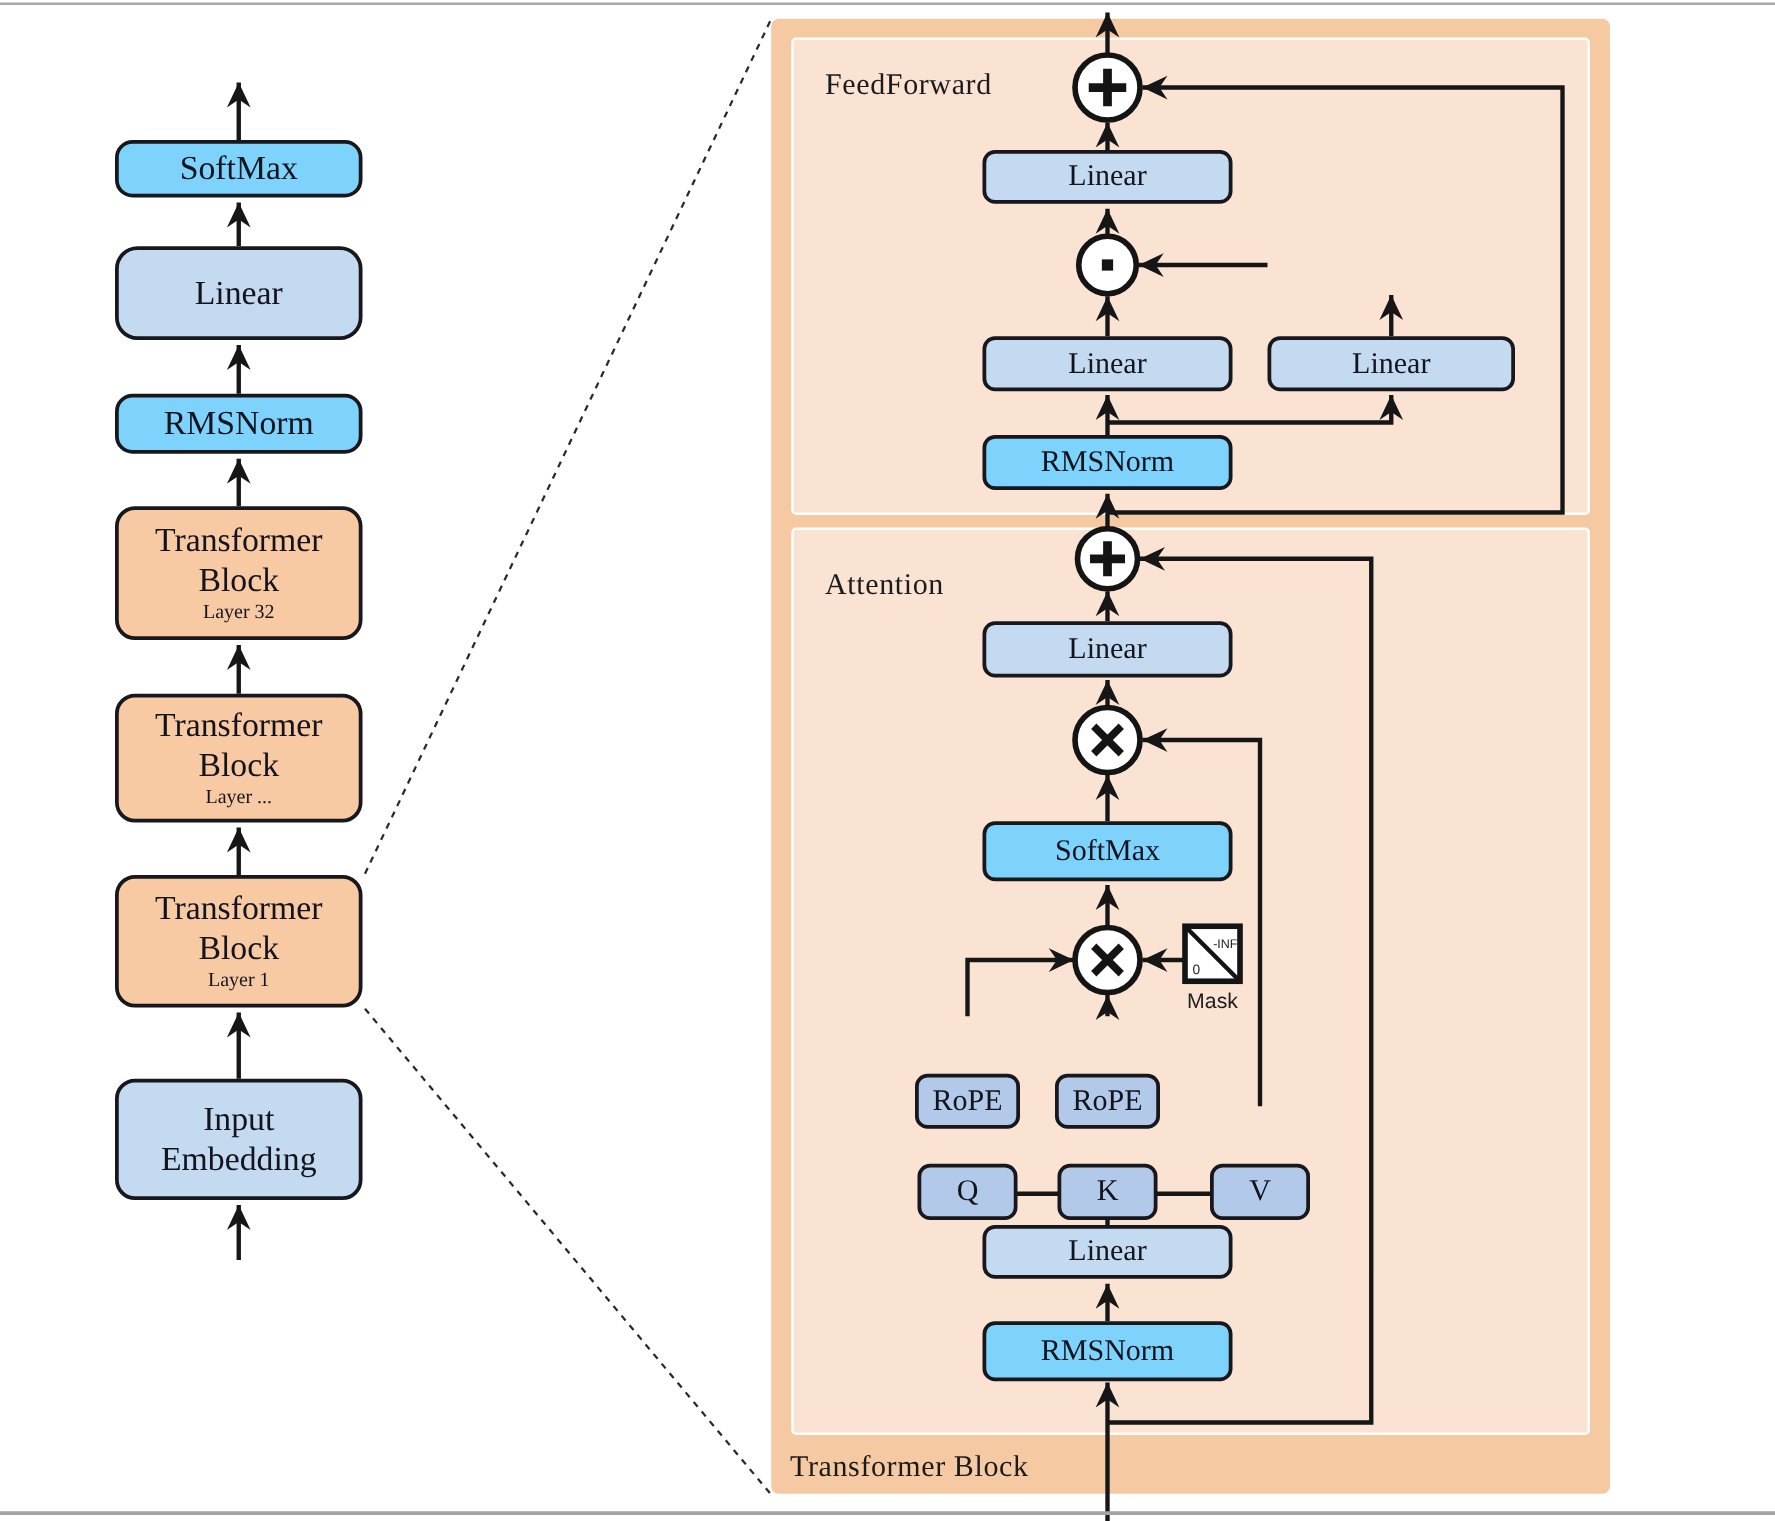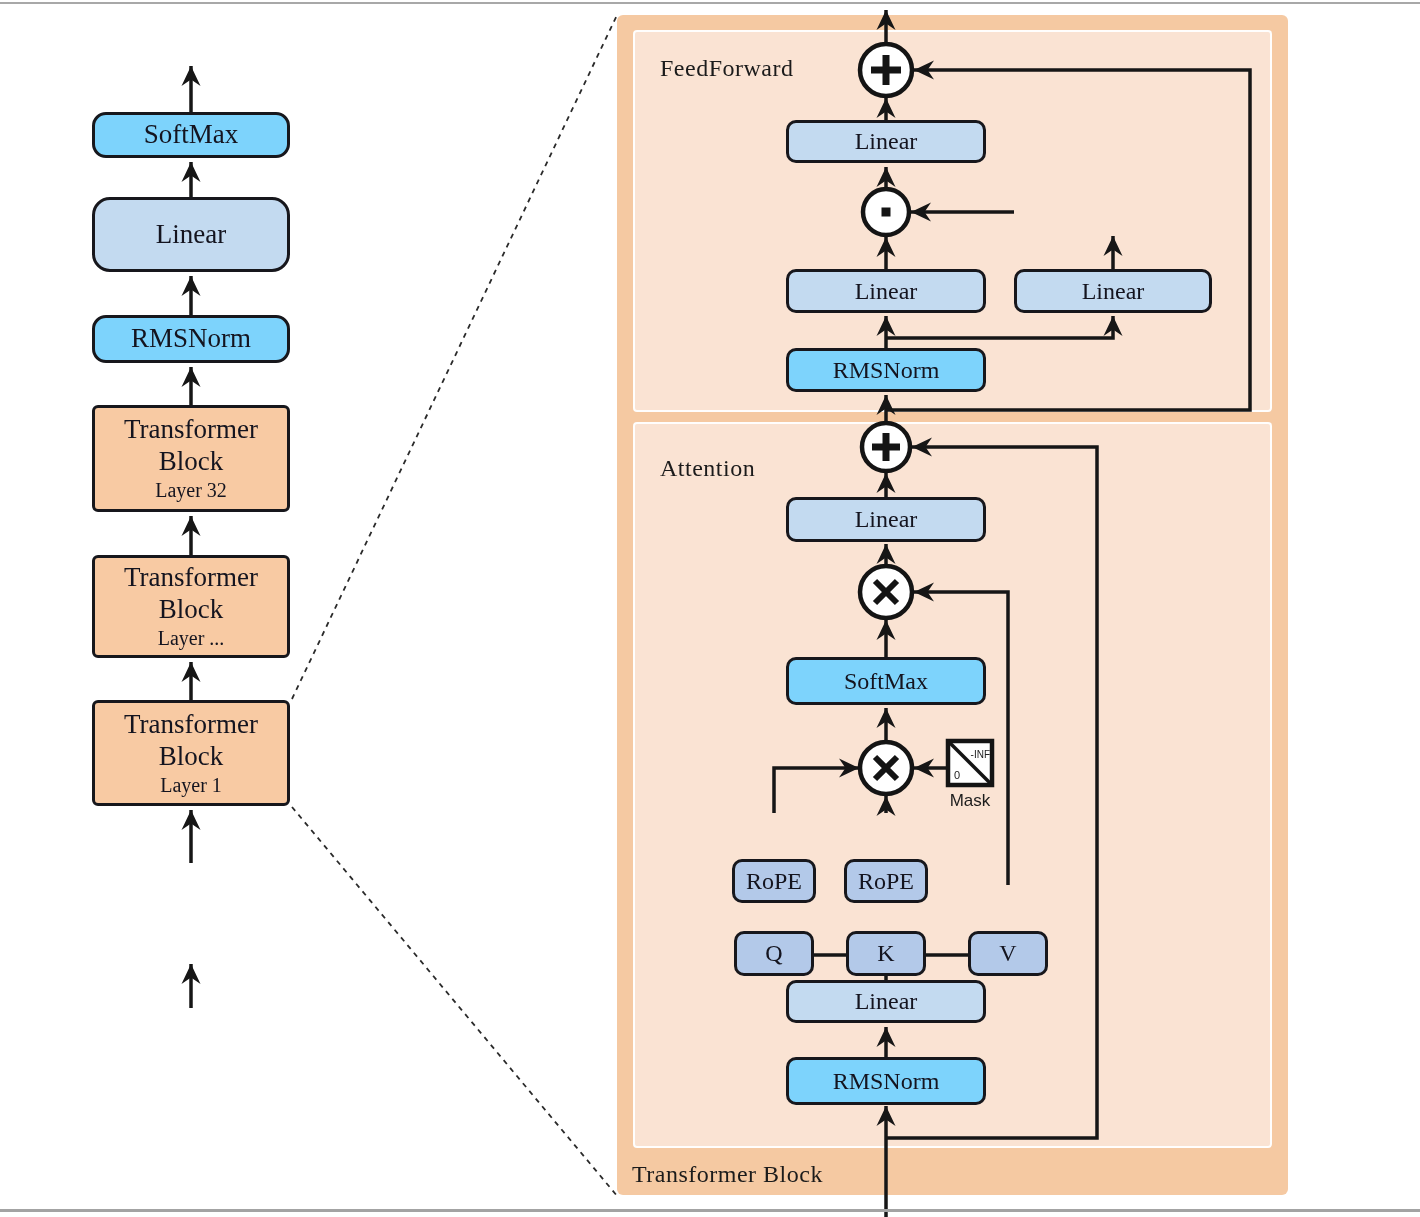--- a/index.html
+++ b/index.html
@@ -13,22 +13,22 @@
   .seclabel{position:absolute;font-size:24px;color:#1b1b1b;z-index:3;letter-spacing:.5px;}
   .box{position:absolute;box-sizing:border-box;border:3px solid #17171c;
        display:flex;flex-direction:column;align-items:center;justify-content:center;
        color:#14141f;z-index:3;line-height:1.18;text-align:center;}
   .blue{background:#c3daf0;}
   .blue2{background:#b3c9e9;margin-top:46px;}
   .green{background:#7dd3fc;}
   .orange{background:#f8caa3;}
   .lbl-lg{font-size:27px;}
   .lbl-md{font-size:24px;}
-  .sub{font-size:20px;margin-top:1px;}
-  .r14{border-radius:14px;} .r18{border-radius:18px;} .r10{border-radius:10px;} .r22{border-radius:6px;}
+  .sub{font-size:16px;margin-top:1px;}
+  .r14{border-radius:14px;} .r18{border-radius:18px;} .r10{border-radius:10px;} .r22{border-radius:16px;}
   svg#wires{position:absolute;left:0;top:0;z-index:2;}
   .masklbl{font-family:"Liberation Sans","DejaVu Sans",sans-serif;}
 </style>
 </head>
 <body>
 
 <div id="stage">
 
   <div class="chrome-line" style="top:2px;height:2px;background:#a8a8a8;"></div>
   <div class="chrome-line" style="top:1209px;height:3px;background:#a3a3a3;"></div>
@@ -142,20 +142,24 @@
   <div class="box orange r22 lbl-lg" style="left:92px;top:555px;width:198px;height:103px;">
     <span>Transformer</span>
     <span>Block</span>
     <span class="sub">Layer ...</span>
   </div>
   <div class="box orange r22 lbl-lg" style="left:92px;top:700px;width:198px;height:106px;">
     <span>Transformer</span>
     <span>Block</span>
     <span class="sub">Layer 1</span>
   </div>
+  <div class="box blue r22 lbl-lg" style="left:92px;top:863px;width:198px;height:97px;">
+    <span>Input</span>
+    <span>Embedding</span>
+  </div>
 
   <div class="box blue r10 lbl-md" style="left:786px;top:120px;width:200px;height:43px;">
     <span>Linear</span>
   </div>
   <div class="box blue r10 lbl-md" style="left:786px;top:269px;width:200px;height:44px;">
     <span>Linear</span>
   </div>
   <div class="box blue r10 lbl-md" style="left:1014px;top:269px;width:198px;height:44px;">
     <span>Linear</span>
   </div>

